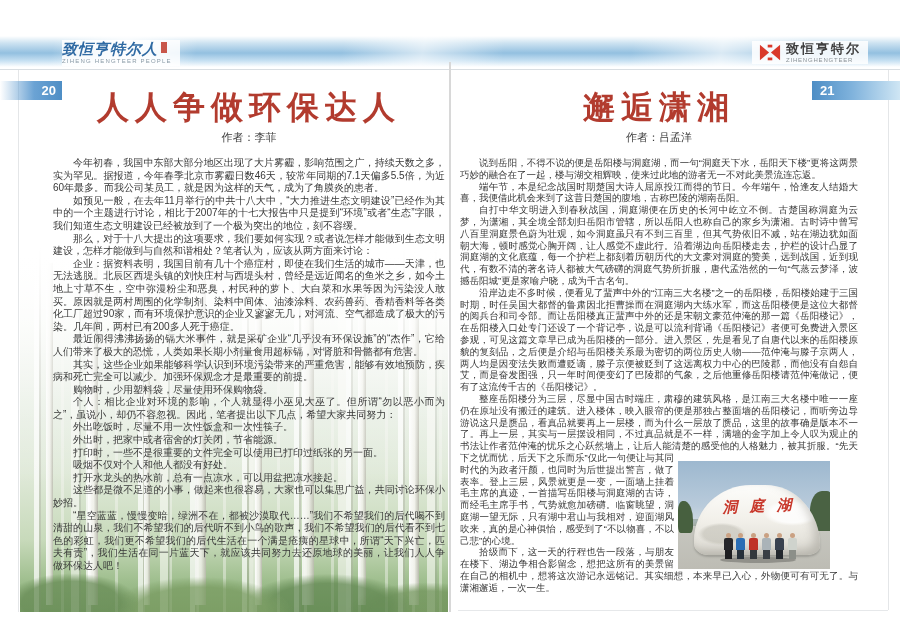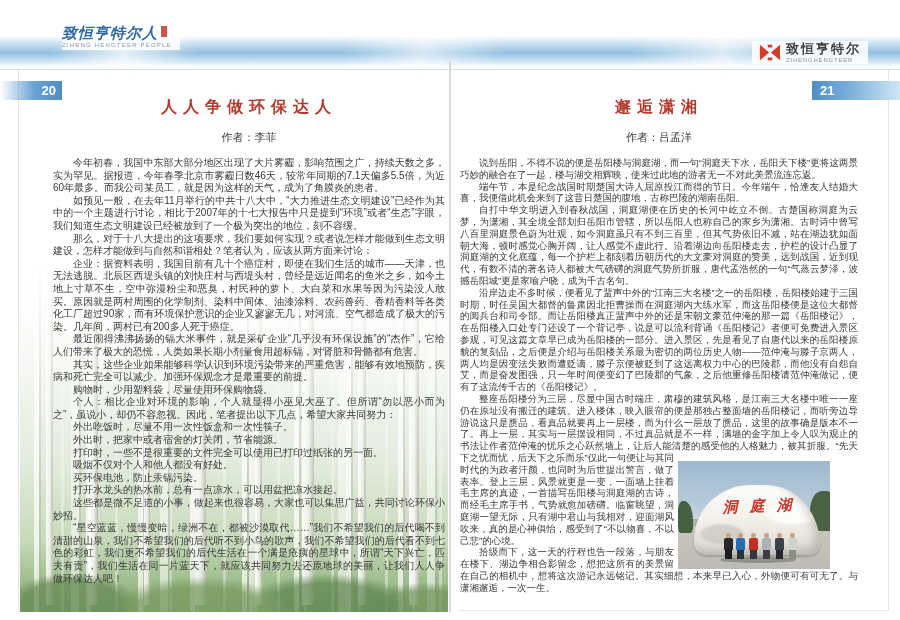--- a/index.html
+++ b/index.html
@@ -23,40 +23,40 @@
   .bottom-r{position:absolute;left:458px;top:610px;width:430px;height:1px;background:#e6e8ea;}
 
   
   .chip{position:absolute;top:46px;height:19px;line-height:19px;color:#fff;
         font-weight:bold;font-size:13px;margin-top:35px;}
   .chip-left{left:0;width:56px;text-align:right;padding-right:6px;
         background:linear-gradient(90deg, rgba(120,170,215,0) 0%, #6ba3d4 55%, #4e8ec5 100%);}
   .chip-right{left:812px;width:80px;text-align:left;padding-left:8px;
         background:linear-gradient(90deg, #4e8ec5 0%, #7fb2dc 45%, #cfe6f4 100%);}
 
-  .logo-left{position:absolute;left:62px;top:24px;background:rgba(255,255,255,.85);
+  .logo-left{position:absolute;left:62px;top:40px;background:rgba(255,255,255,.85);
              padding:1px 8px 2px 0;display:flex;flex-direction:column;}
   .logo-left-row{display:flex;align-items:flex-start;gap:3px;}
   .logo-left-name{font-family:"Liberation Serif",serif;font-style:italic;font-weight:bold;
                   font-size:15px;color:#2f6aa3;letter-spacing:1px;line-height:16px;}
   .logo-seal{width:6px;height:11px;background:#c0392b;opacity:.85;margin-top:1px;}
   .logo-caption{font-size:6px;color:#8a9aa6;letter-spacing:1.2px;margin-top:1px;}
 
   .logo-right{position:absolute;left:752px;top:41px;background:rgba(255,255,255,.85);
               padding:1px 7px;display:flex;align-items:center;gap:5px;}
   .logo-right-txt{display:flex;flex-direction:column;}
   .logo-right-name{font-size:13px;font-weight:bold;color:#3f3f3f;letter-spacing:2px;line-height:14px;}
   .logo-right-caption{font-size:6px;color:#8a9297;letter-spacing:.8px;margin-top:1px;}
 
   
   .page-main{position:absolute;top:92px;z-index:2;}
   .pm-left{left:53px;width:392px;}
   .pm-right{left:460px;width:398px;}
   .art-title{text-align:center;font-family:"Liberation Serif",serif;font-weight:bold;
-             color:#b23b2e;letter-spacing:6px;font-size:16px;line-height:30px;}
+             color:#b23b2e;letter-spacing:6px;font-size:32px;line-height:30px;}
   .art-author{text-align:center;font-size:11px;color:#3c3c3c;margin:8px 0 12px 0;}
   .para{margin:0;text-indent:2em;text-align:justify;}
   .pm-left .para{font-size:10px;line-height:12.6px;}
   .pm-right .para{font-size:9.5px;line-height:11.8px;}
   .article-body{position:relative;}
 
   
   .forest{position:absolute;left:20px;top:248px;width:428px;height:364px;z-index:0;overflow:hidden;
     background:linear-gradient(180deg, rgba(255,255,255,0) 0%, rgba(238,243,235,.65) 22%,
                rgba(228,236,224,.95) 45%, #dfe9d8 62%, #c8dabb 80%, #9dbd8c 92%, #85a873 100%);}
@@ -175,21 +175,20 @@
         <p class="para">那么，对于十八大提出的这项要求，我们要如何实现？或者说怎样才能做到生态文明建设，怎样才能做到与自然和谐相处？笔者认为，应该从两方面来讨论：</p>
         <p class="para">企业：据资料表明，我国目前有几十个癌症村，即使在我们生活的城市——天津，也无法逃脱。北辰区西堤头镇的刘快庄村与西堤头村，曾经是远近闻名的鱼米之乡，如今土地上寸草不生，空中弥漫粉尘和恶臭，村民种的萝卜、大白菜和水果等因为污染没人敢买。原因就是两村周围的化学制剂、染料中间体、油漆涂料、农药兽药、香精香料等各类化工厂超过90家，而有环境保护意识的企业又寥寥无几，对河流、空气都造成了极大的污染。几年间，两村已有200多人死于癌症。</p>
         <p class="para">最近闹得沸沸扬扬的镉大米事件，就是采矿企业“几乎没有环保设施”的“杰作”，它给人们带来了极大的恐慌，人类如果长期小剂量食用超标镉，对肾脏和骨骼都有危害。</p>
         <p class="para">其实，这些企业如果能够科学认识到环境污染带来的严重危害，能够有效地预防，疾病和死亡完全可以减少。加强环保观念才是最重要的前提。</p>
         <p class="para">购物时，少用塑料袋，尽量使用环保购物袋。</p>
         <p class="para">个人：相比企业对环境的影响，个人就显得小巫见大巫了。但所谓“勿以恶小而为之”，虽说小，却仍不容忽视。因此，笔者提出以下几点，希望大家共同努力：</p>
         <p class="para">外出吃饭时，尽量不用一次性饭盒和一次性筷子。</p>
         <p class="para">外出时，把家中或者宿舍的灯关闭，节省能源。</p>
         <p class="para">打印时，一些不是很重要的文件完全可以使用已打印过纸张的另一面。</p>
         <p class="para">吸烟不仅对个人和他人都没有好处。</p>
-        <p class="para">买环保电池，防止汞镉污染。</p>
         <p class="para">打开水龙头的热水前，总有一点凉水，可以用盆把凉水接起。</p>
         <p class="para">这些都是微不足道的小事，做起来也很容易，大家也可以集思广益，共同讨论环保小妙招。</p>
         <p class="para">“星空蓝蓝，慢慢变暗，绿洲不在，都被沙漠取代……”我们不希望我们的后代喝不到清甜的山泉，我们不希望我们的后代听不到小鸟的歌声，我们不希望我们的后代看不到七色的彩虹，我们更不希望我们的后代生活在一个满是疮痍的星球中，所谓“天下兴亡，匹夫有责”，我们生活在同一片蓝天下，就应该共同努力去还原地球的美丽，让我们人人争做环保达人吧！</p>
       </div>
   </div>
 
   <div class="page-main pm-right">
     <div class="art-title">邂逅潇湘</div>
     <div class="art-author">作者：吕孟洋</div>
     <div class="article-body">

